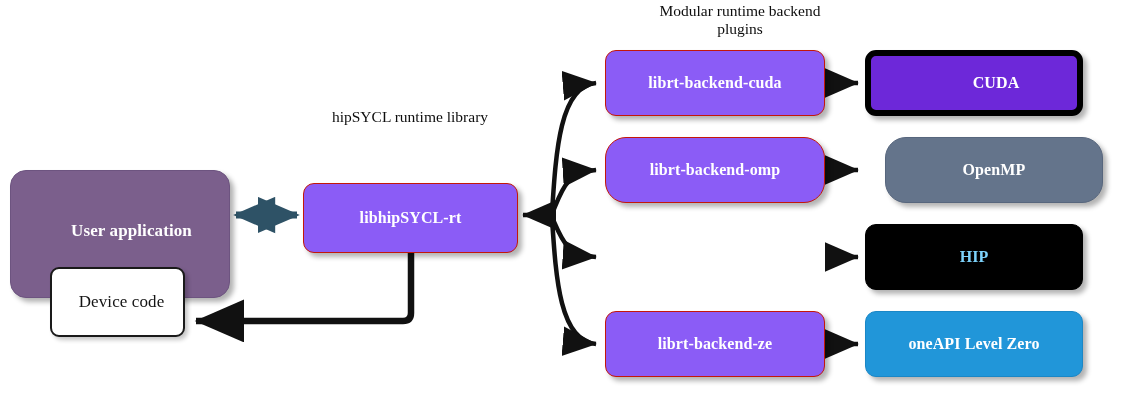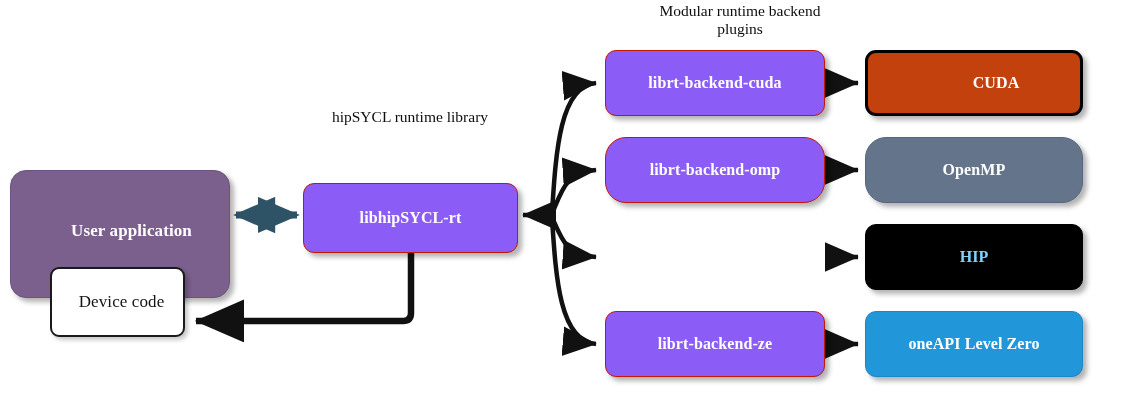--- a/index.html
+++ b/index.html
@@ -75,29 +75,30 @@
   }
   .node.white {
     background: #ffffff;
     color: #141414;
     border: 2px solid #1a1a1a;
     font-weight: normal;
     font-size: 17px;
     box-shadow: 3px 3px 4px rgba(0,0,0,0.22);
   }
   .node.green {
-    background: #c2410c;
+    background: #6d28d9;
     color: #ffffff;
-    border: 3px solid #000000;
+    border: 6px solid #000000;
     padding-left: 44px;
   }
   .node.gray {
     background: #64748b;
     color: #ffffff;
     border: 1px solid #57667d;
+    margin-left: 20px;
   }
   .node.black {
     background: #000000;
     color: #7dd3fc;
     border: 1px solid #000000;
   }
   .node.blue {
     background: #2196d9;
     color: #ffffff;
     border: 1px solid #1b87c6;

